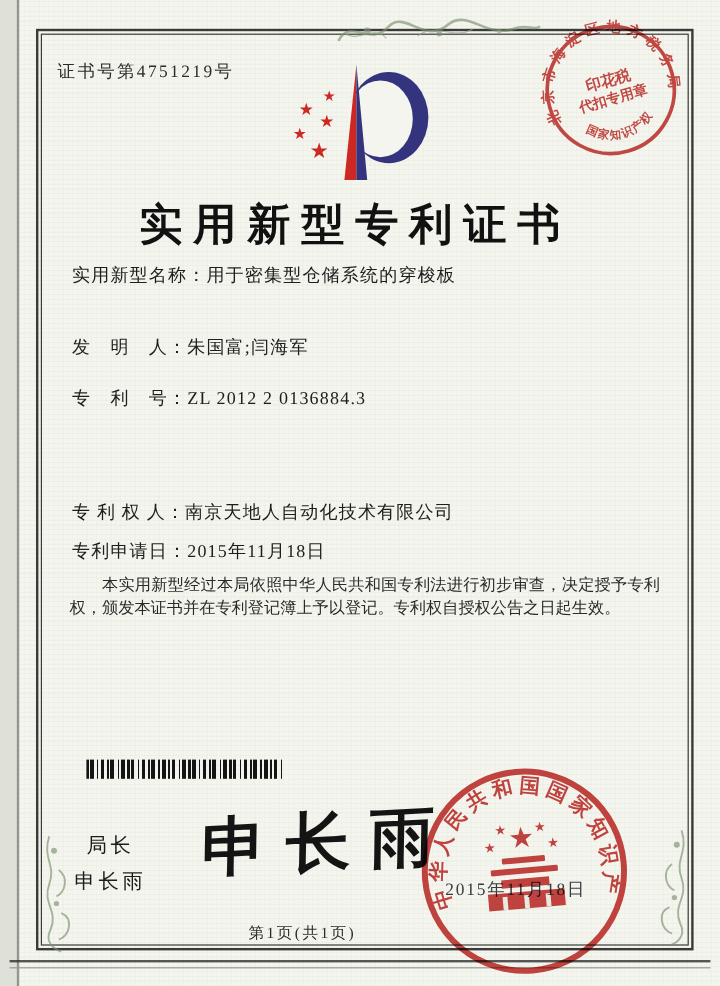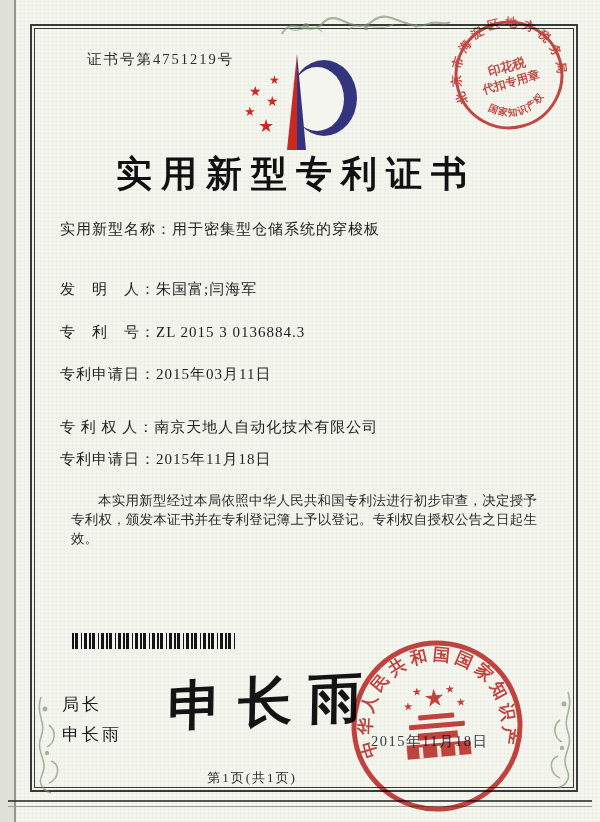--- a/index.html
+++ b/index.html
@@ -14,40 +14,40 @@
         color:#222;}
   
   .edge-left{position:absolute;left:14px;top:0;width:2px;height:822px;background:#6d6d66;opacity:.7;}
   .edge-left-light{position:absolute;left:0;top:0;width:14px;height:822px;background:#dfe0d8;}
   .edge-bottom{position:absolute;left:8px;top:800px;width:584px;height:2px;background:#2e2e2e;opacity:.8;}
   .edge-bottom2{position:absolute;left:8px;top:806px;width:584px;height:1px;background:#9a9a92;}
   
   .frame{position:absolute;left:30px;top:24px;right:22px;bottom:30px;
          border:2px solid #3a3a38;pointer-events:none;}
   .frame::after{content:"";position:absolute;inset:2px;border:1px solid #3a3a38;}
-  .cert-no{position:absolute;left:48px;top:50px;font-size:14.5px;letter-spacing:2px;color:#2b2b2b;margin-left:39px;}
+  .cert-no{position:absolute;left:48px;top:50px;font-size:14.5px;letter-spacing:2px;color:#2b2b2b;}
   .logo{position:absolute;left:222px;top:50px;width:172px;height:102px;}
-  .title{position:absolute;left:0;top:150px;width:592px;text-align:center;
+  .title{position:absolute;left:0;top:163px;width:592px;text-align:center;
          font-size:36px;font-weight:bold;letter-spacing:9px;color:#111;margin:0;}
   .field{position:absolute;left:60px;width:500px;font-size:15px;color:#1d1d1d;
          letter-spacing:1px;white-space:nowrap;}
   .field .lab{display:inline-block;}
   .field .val{display:inline-block;}
   .body-block{position:absolute;left:58px;top:478px;width:492px;
               font-size:13.5px;line-height:1.42;color:#2a2a2a;text-align:justify;}
-  .body-block p{margin:13px;text-indent:2em;}
+  .body-block p{margin:0;text-indent:2em;}
   .u{border-bottom:1.5px solid #222;padding-bottom:1px;}
   .barcode{position:absolute;left:72px;top:633px;width:164px;height:16px;
            background:repeating-linear-gradient(90deg,
              #141414 0 2px, transparent 2px 3px,
              #141414 3px 6px, transparent 6px 9px,
              #141414 9px 10px, transparent 10px 12px,
              #141414 12px 15px, transparent 15px 17px);}
   .signer{position:absolute;left:62px;top:690px;font-size:17px;line-height:1.75;
-          letter-spacing:3px;color:#1c1c1c;font-family:"Liberation Sans","DejaVu Sans",sans-serif;}
+          letter-spacing:3px;color:#1c1c1c;font-family:"Liberation Sans","DejaVu Sans",sans-serif;text-align:center;}
   .sig-script{position:absolute;left:168px;top:666px;font-size:54px;letter-spacing:16px;
               color:#141414;transform:rotate(-3deg) skewX(-4deg);font-weight:600;
               font-family:"Liberation Serif","DejaVu Serif",serif;}
   .tax-seal{position:absolute;left:448px;top:14px;width:122px;height:122px;
             transform:rotate(-16deg);opacity:.88;mix-blend-mode:multiply;}
   .main-seal{position:absolute;left:347px;top:636px;width:180px;height:180px;
              transform:rotate(-5deg);opacity:.9;mix-blend-mode:multiply;}
   .seal-date{position:absolute;left:371px;top:732px;font-size:14.5px;letter-spacing:1.5px;
              color:#3d3d46;mix-blend-mode:multiply;}
   .footer{position:absolute;left:0;top:769px;width:504px;text-align:center;
@@ -120,24 +120,21 @@
 
   <h1 class="title">实用新型专利证书</h1>
 
   <div class="field" style="top:220px">
     <span class="lab">实用新型名称：</span><span class="val">用于密集型仓储系统的穿梭板</span>
   </div>
   <div class="field" style="top:280px">
     <span class="lab">发　明　人：</span><span class="val">朱国富;闫海军</span>
   </div>
   <div class="field" style="top:323px">
-    <span class="lab">专　利　号：</span><span class="val">ZL 2015 3 0136884.3</span>
-  </div>
-  <div class="field" style="top:365px">
-    <span class="lab">专利申请日：</span><span class="val">2015年03月11日</span>
+    <span class="lab">专　利　号：</span><span class="val">ZL 2012 2 0136884.3</span>
   </div>
   <div class="field" style="top:418px">
     <span class="lab">专 利 权 人：</span><span class="val">南京天地人自动化技术有限公司</span>
   </div>
   <div class="field" style="top:450px">
     <span class="lab">专利申请日：</span><span class="val">2015年11月18日</span>
   </div>
 
   <div class="body-block">
     <p>本实用新型经过本局依照中华人民共和国专利法进行初步审查，决定授予专利权，颁发本证书并在专利登记簿上予以登记。专利权自授权公告之日起生效。</p>

